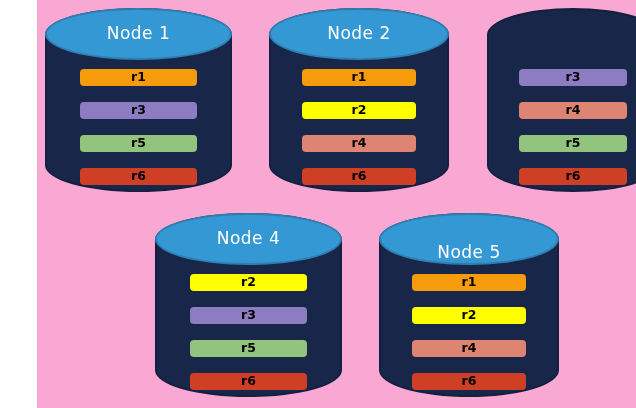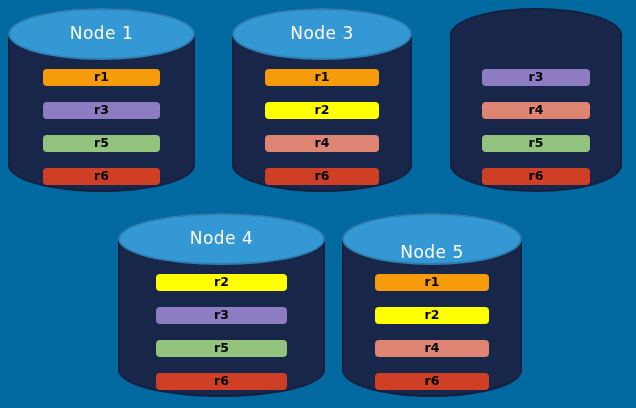--- a/index.html
+++ b/index.html
@@ -84,21 +84,21 @@
   .replica-label {
     font-size: 12.5px;
     font-weight: bold;
     color: #000000;
     line-height: 1;
   }
 </style>
 </head>
 <body>
 
-<div id="diagram" style="background: #0369a1;">
+<div id="diagram" style="background: #f9a8d4; margin-left: 37px;">
     <div class="node" style="left: 8px; top: 8px; width: 187px; height: 184px;">
       <div class="cyl-body" style="background: rgb(24, 38, 74);"></div>
       <div class="cyl-top" style="background: rgb(52, 152, 212);">
         <div class="node-title" style="color: rgb(255, 255, 255);">Node  1</div>
       </div>
       <div class="replicas" style="top: 33%;">
         <div class="replica" style="background: rgb(245, 155, 12);">
           <span class="replica-label" style="color: rgb(0, 0, 0);">r1</span>
         </div>
         <div class="replica" style="background: rgb(142, 124, 195);">
@@ -108,21 +108,21 @@
           <span class="replica-label" style="color: rgb(0, 0, 0);">r5</span>
         </div>
         <div class="replica" style="background: rgb(206, 63, 38);">
           <span class="replica-label" style="color: rgb(0, 0, 0);">r6</span>
         </div>
       </div>
     </div>
     <div class="node" style="left: 232px; top: 8px; width: 180px; height: 184px;">
       <div class="cyl-body" style="background: rgb(24, 38, 74);"></div>
       <div class="cyl-top" style="background: rgb(52, 152, 212);">
-        <div class="node-title" style="color: rgb(255, 255, 255);">Node  3</div>
+        <div class="node-title" style="color: rgb(255, 255, 255);">Node  2</div>
       </div>
       <div class="replicas" style="top: 33%;">
         <div class="replica" style="background: rgb(245, 155, 12);">
           <span class="replica-label" style="color: rgb(0, 0, 0);">r1</span>
         </div>
         <div class="replica" style="background: rgb(255, 255, 0);">
           <span class="replica-label" style="color: rgb(0, 0, 0);">r2</span>
         </div>
         <div class="replica" style="background: rgb(221, 132, 114);">
           <span class="replica-label" style="color: rgb(0, 0, 0);">r4</span>
@@ -142,21 +142,21 @@
           <span class="replica-label" style="color: rgb(0, 0, 0);">r4</span>
         </div>
         <div class="replica" style="background: rgb(146, 196, 125);">
           <span class="replica-label" style="color: rgb(0, 0, 0);">r5</span>
         </div>
         <div class="replica" style="background: rgb(206, 63, 38);">
           <span class="replica-label" style="color: rgb(0, 0, 0);">r6</span>
         </div>
       </div>
     </div>
-    <div class="node" style="left: 118px; top: 213px; width: 207px; height: 184px;">
+    <div class="node" style="left: 118px; top: 213px; width: 187px; height: 184px;">
       <div class="cyl-body" style="background: rgb(24, 38, 74);"></div>
       <div class="cyl-top" style="background: rgb(52, 152, 212);">
         <div class="node-title" style="color: rgb(255, 255, 255);">Node  4</div>
       </div>
       <div class="replicas" style="top: 33%;">
         <div class="replica" style="background: rgb(255, 255, 0);">
           <span class="replica-label" style="color: rgb(0, 0, 0);">r2</span>
         </div>
         <div class="replica" style="background: rgb(142, 124, 195);">
           <span class="replica-label" style="color: rgb(0, 0, 0);">r3</span>

